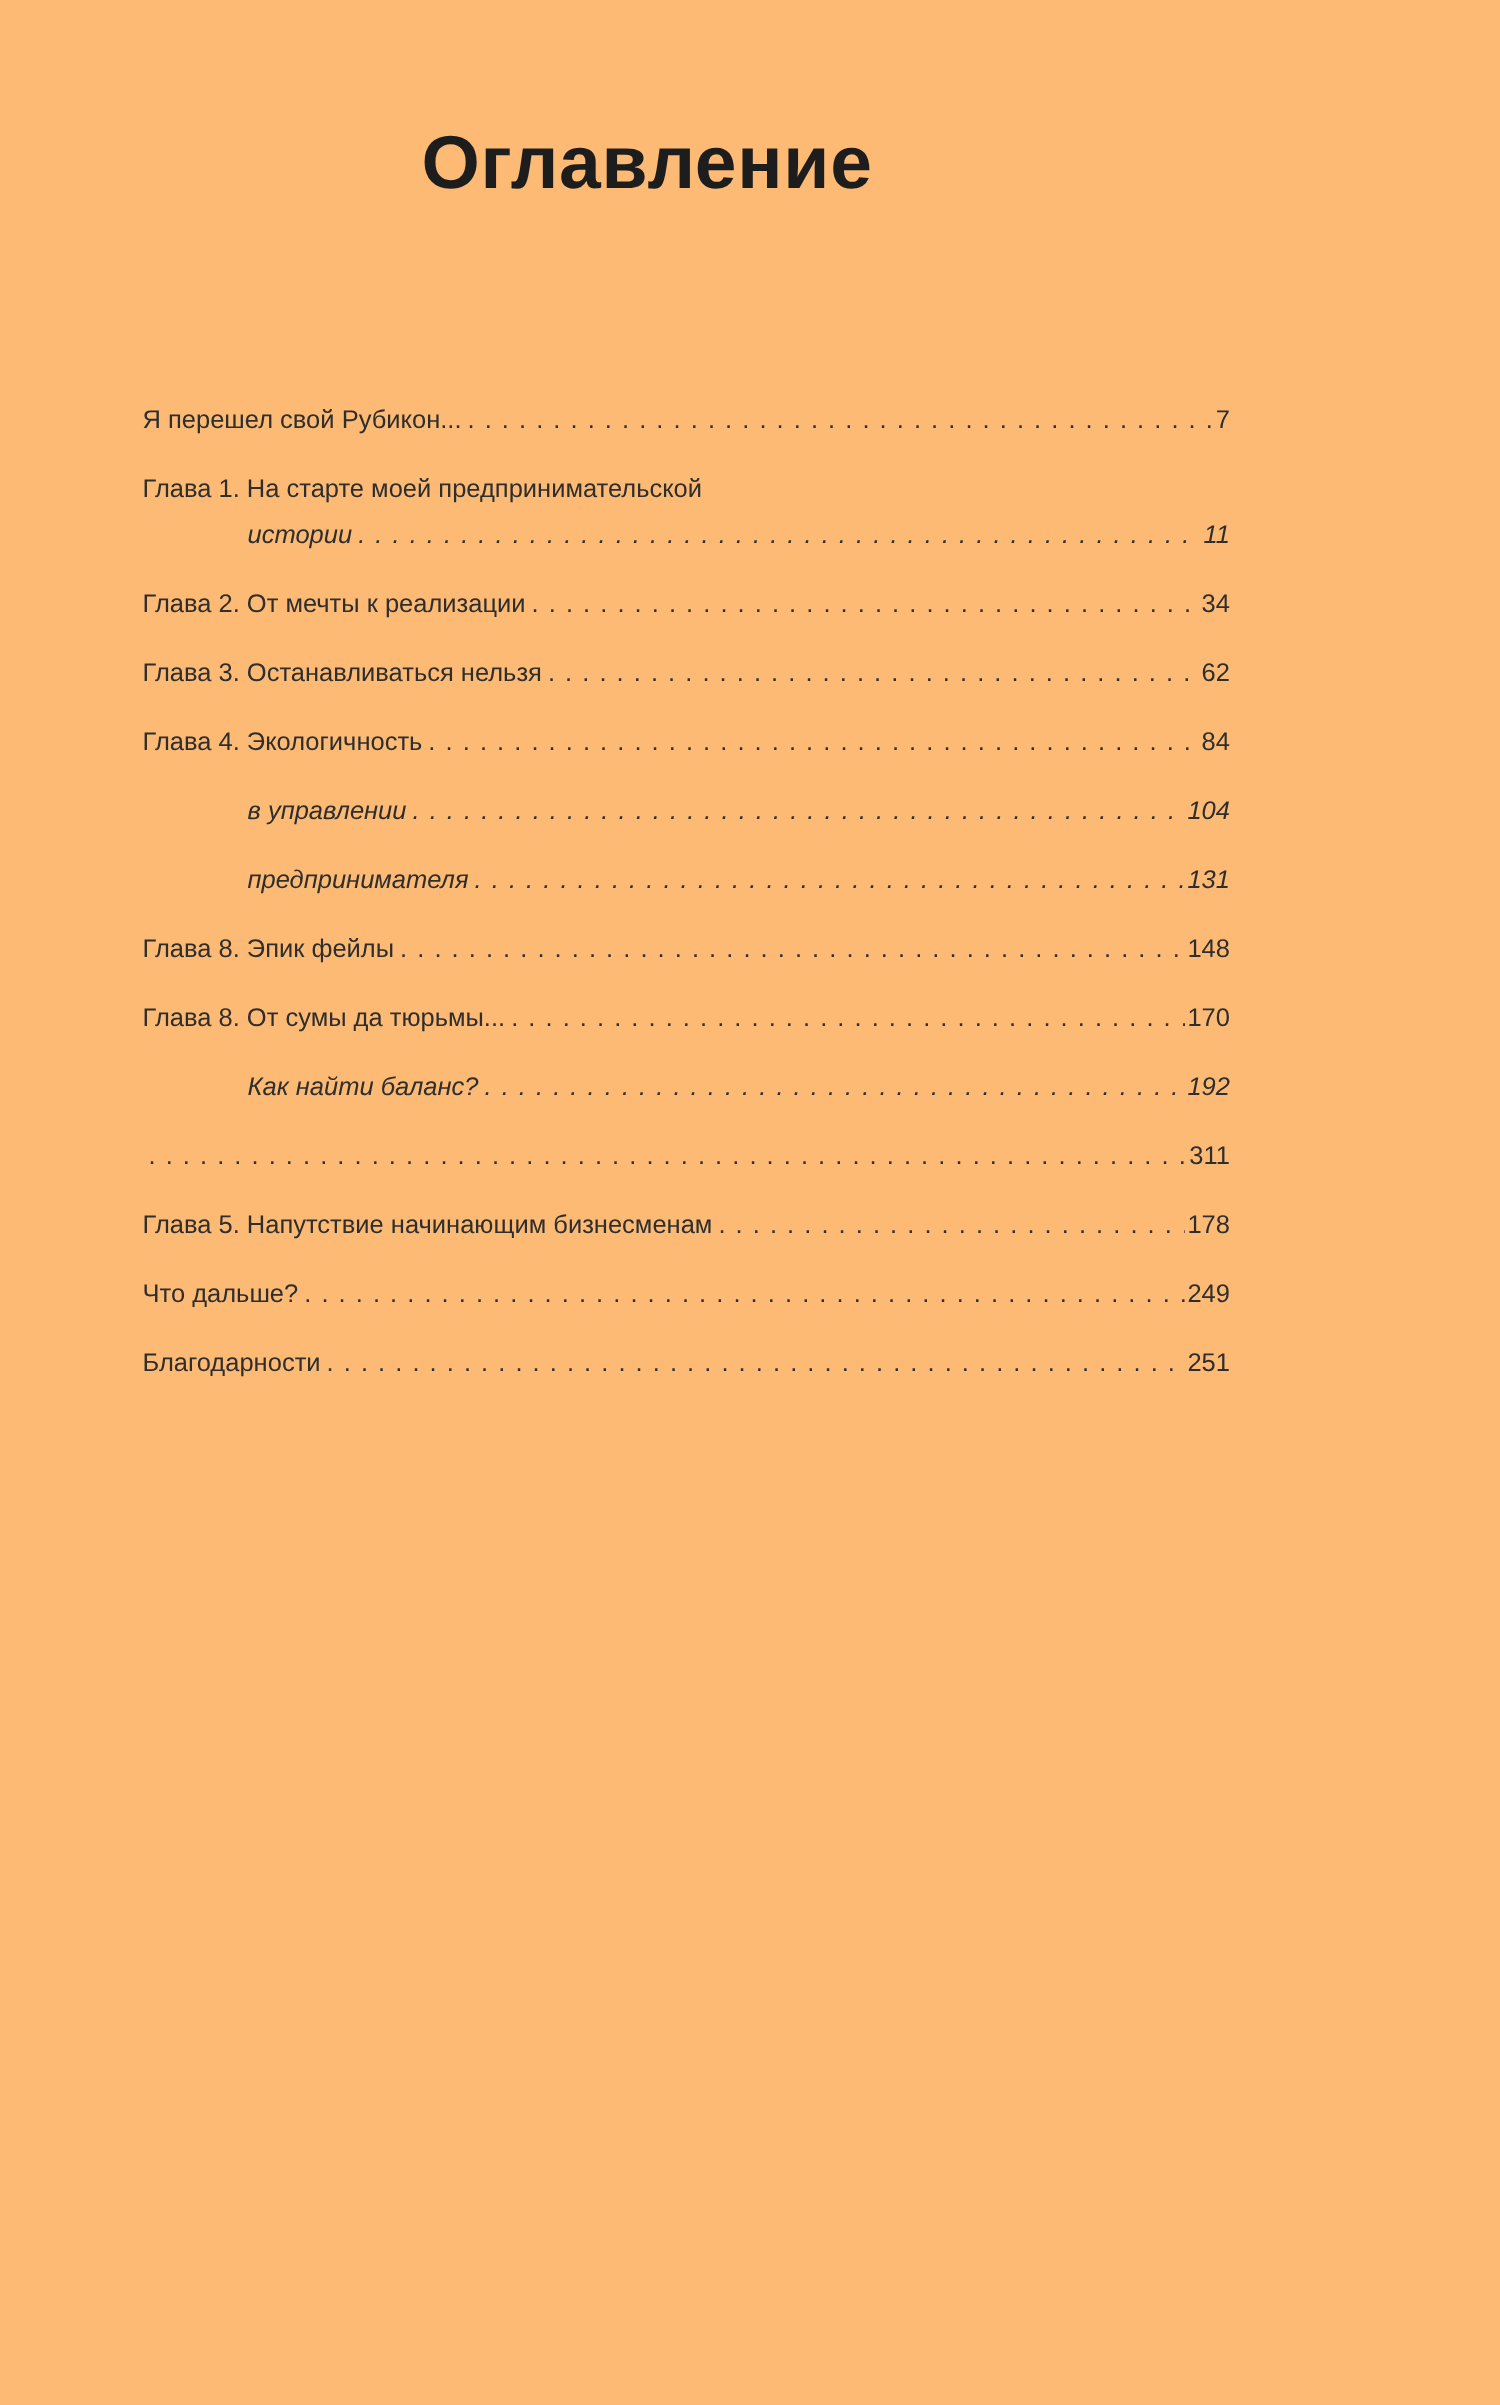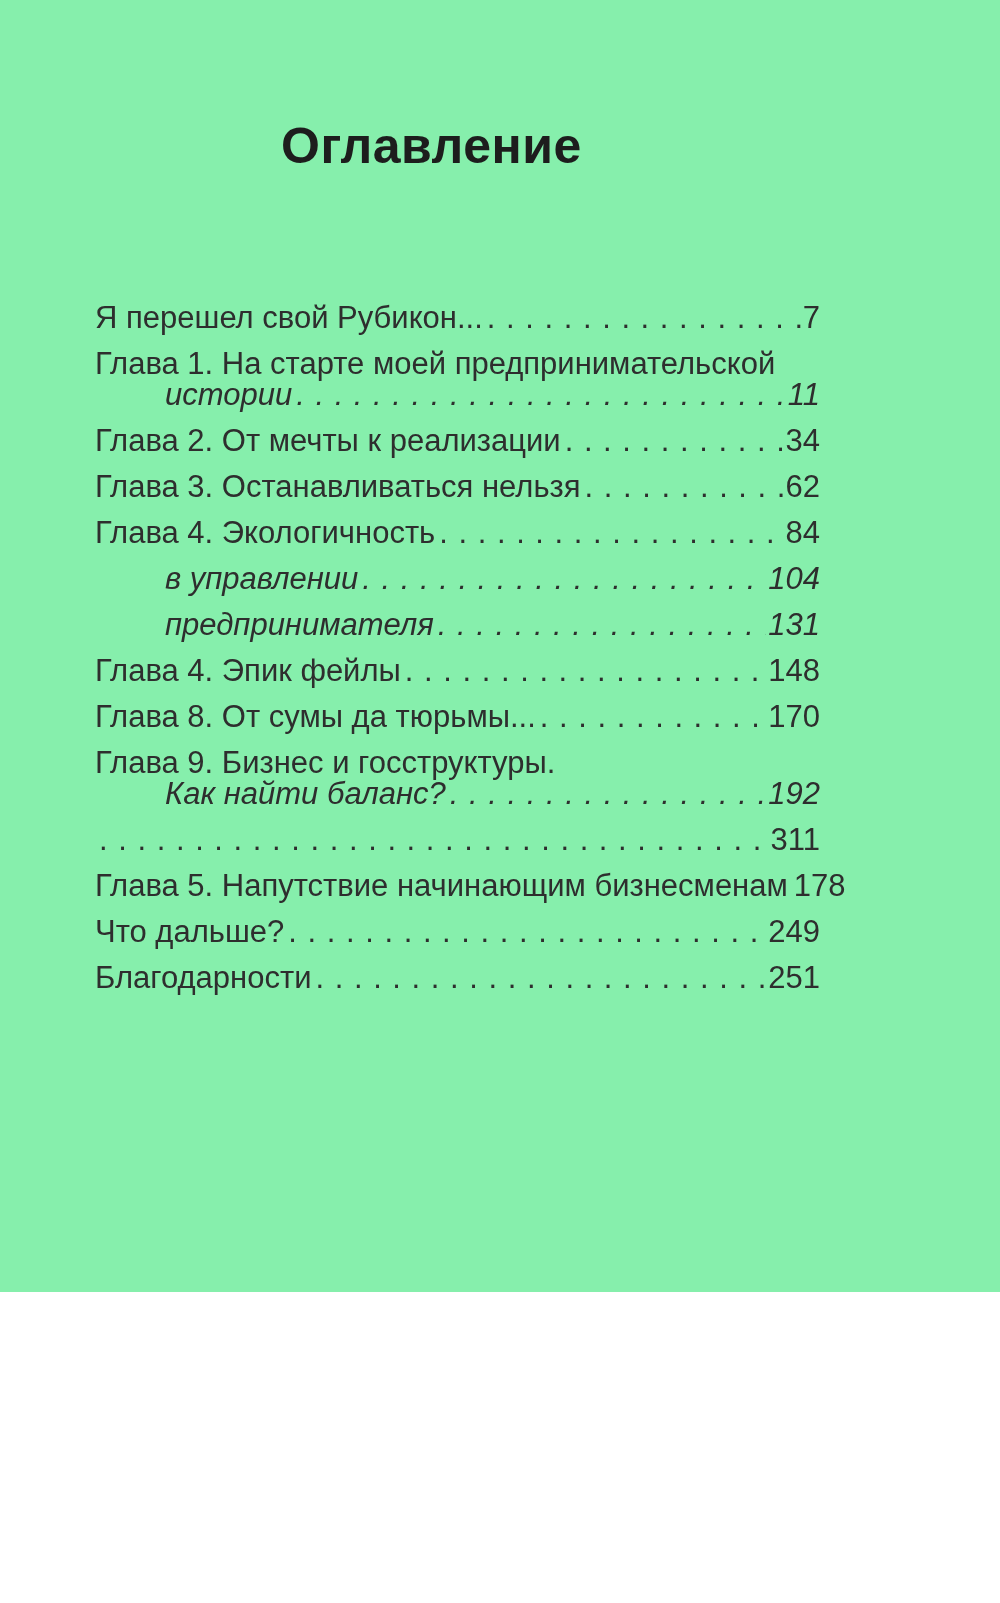--- a/index.html
+++ b/index.html
@@ -3,41 +3,41 @@
 <meta charset="utf-8">
 <style>
   html, body {
     margin: 0;
     padding: 0;
     background: #ffffff;
   }
   .page {
     position: relative;
     width: 1000px;
-    height: 1292px;
-    background: #86efac;
+    height: 1603px;
+    background: #fdba74;
     box-sizing: border-box;
-    padding: 116px 180px 0 95px;
+    padding: 78px 180px 0 95px;
     font-family: "Liberation Sans", sans-serif;
     color: #2e2e2e;
     overflow: hidden;
   }
   .page-title {
     font-size: 50px;
     font-weight: bold;
     line-height: 60px;
     letter-spacing: 0.5px;
     color: #1d1d1d;
     margin: 0 0 126px 186px;
   }
   .toc-list {
     width: 100%;
   }
   .toc-entry {
-    font-size: 31px;
+    font-size: 17px;
     line-height: 31px;
     margin-bottom: 15px;
     color: #2e2e2e;
   }
   .entry-line1 {
     white-space: nowrap;
   }
   .entry-row {
     display: flex;
     align-items: baseline;
@@ -129,37 +129,36 @@
     <div class="entry-row indent">
       <span class="entry-text">предпринимателя</span>
       <span class="dots">. . . . . . . . . . . . . . . . . . . . . . . . . . . . . . . . . . . . . . . . . . . . . . . . . . . . . . . . . . . . . . . . . . . . . . </span>
       <span class="entry-page">131</span>
     </div>
   </div>
 
   <div class="toc-entry">
 
     <div class="entry-row">
-      <span class="entry-text">Глава 4. Эпик фейлы</span>
+      <span class="entry-text">Глава 8. Эпик фейлы</span>
       <span class="dots">. . . . . . . . . . . . . . . . . . . . . . . . . . . . . . . . . . . . . . . . . . . . . . . . . . . . . . . . . . . . . . . . . . . . . . </span>
       <span class="entry-page">148</span>
     </div>
   </div>
 
   <div class="toc-entry">
 
     <div class="entry-row">
       <span class="entry-text">Глава 8. От сумы да тюрьмы...</span>
       <span class="dots">. . . . . . . . . . . . . . . . . . . . . . . . . . . . . . . . . . . . . . . . . . . . . . . . . . . . . . . . . . . . . . . . . . . . . . </span>
       <span class="entry-page">170</span>
     </div>
   </div>
 
   <div class="toc-entry">
-    <div class="entry-line1">Глава 9. Бизнес и госструктуры.</div>
     <div class="entry-row indent">
       <span class="entry-text">Как найти баланс?</span>
       <span class="dots">. . . . . . . . . . . . . . . . . . . . . . . . . . . . . . . . . . . . . . . . . . . . . . . . . . . . . . . . . . . . . . . . . . . . . . </span>
       <span class="entry-page">192</span>
     </div>
   </div>
 
   <div class="toc-entry">
 
     <div class="entry-row">

